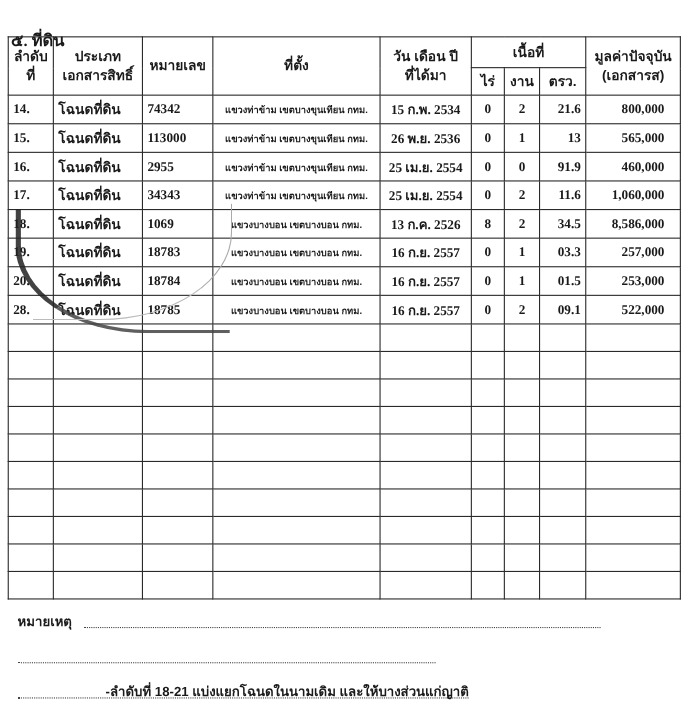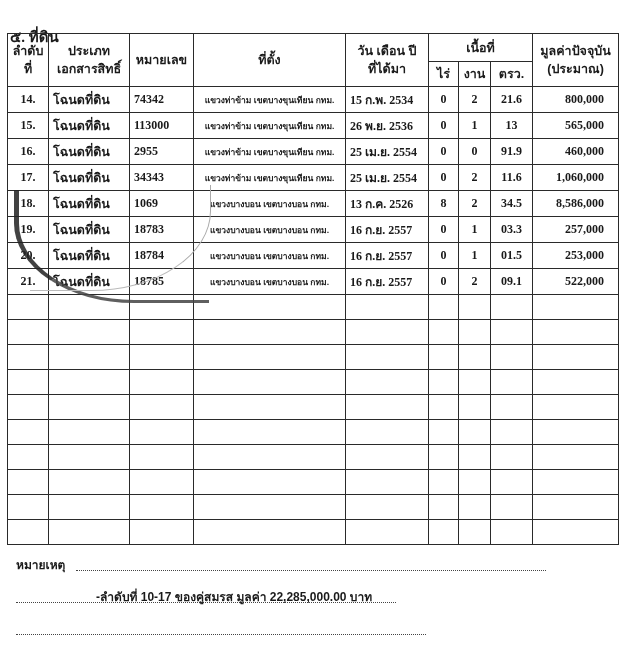--- a/index.html
+++ b/index.html
@@ -20,27 +20,27 @@
     border:1px solid #2a2a2a; padding:0 4px; overflow:hidden; white-space:nowrap;
   }
   table.land th {
     font-weight:bold; font-size:12.5px; text-align:center; line-height:18px;
     font-family: "Liberation Sans", sans-serif;
   }
   table.land th.h-sub { height:24px; }
   table.land tr.data td { height:25px; font-size:12px; font-weight:bold;
     font-family:"Liberation Serif", serif; }
   table.land tr.empty td { height:24px; }
-  td.c-no { text-align:center; }
+  td.c-no { }
   td.c-type { text-align:left; font-family:"Liberation Sans", sans-serif !important; font-size:12.5px !important; }
   td.c-num { text-align:left; }
   td.c-loc { text-align:center; font-size:8.5px !important; font-weight:bold; font-family:"Liberation Sans", sans-serif !important; }
-  td.c-date { text-align:left; }
+  td.c-date { text-align:center; }
   td.c-small { text-align:center; }
-  td.c-sqw { text-align:center; }
+  td.c-sqw { text-align:right; }
   td.c-val { text-align:right; padding-right:14px !important; }
   .notes {
     position:absolute; left:16px; top:555px; width:610px;
     font-family:"Liberation Sans", sans-serif; font-size:12px; font-weight:bold;
   }
   .note-line { position:relative; height:32px; line-height:20px; }
   .note-label { position:absolute; left:0; top:0; }
   .note-dots { position:absolute; border-bottom:1px dotted #444; top:15px; height:0; }
   .note-text { position:absolute; left:80px; top:0; }
   .highlight-curve {
@@ -83,21 +83,21 @@
       </th>
       <th rowspan="2">หมายเลข</th>
       <th rowspan="2">ที่ตั้ง</th>
       <th rowspan="2">
         <div>วัน เดือน ปี</div>
         <div>ที่ได้มา</div>
       </th>
       <th colspan="3" style="height:27px">เนื้อที่</th>
       <th rowspan="2">
         <div>มูลค่าปัจจุบัน</div>
-        <div>(ประมาณ)</div>
+        <div>(เอกสารส)</div>
       </th>
     </tr>
     <tr>
       <th class="h-sub">ไร่</th>
       <th class="h-sub">งาน</th>
       <th class="h-sub">ตรว.</th>
     </tr>
   </thead>
   <tbody id="tbody">
       <tr class="data">
@@ -171,21 +171,21 @@
         <td class="c-type">โฉนดที่ดิน</td>
         <td class="c-num">18784</td>
         <td class="c-loc">แขวงบางบอน เขตบางบอน กทม.</td>
         <td class="c-date">16 ก.ย. 2557</td>
         <td class="c-small">0</td>
         <td class="c-small">1</td>
         <td class="c-sqw">01.5</td>
         <td class="c-val">253,000</td>
       </tr>
       <tr class="data">
-        <td class="c-no">21.</td>
+        <td class="c-no">28.</td>
         <td class="c-type">โฉนดที่ดิน</td>
         <td class="c-num">18785</td>
         <td class="c-loc">แขวงบางบอน เขตบางบอน กทม.</td>
         <td class="c-date">16 ก.ย. 2557</td>
         <td class="c-small">0</td>
         <td class="c-small">2</td>
         <td class="c-sqw">09.1</td>
         <td class="c-val">522,000</td>
       </tr>
       <tr class="empty">
@@ -304,18 +304,18 @@
 <div class="highlight-curve"></div>
 <div class="highlight-curve2"></div>
 
 <div class="notes">
   <div class="note-line">
     <span class="note-label">หมายเหตุ</span>
     <span class="note-dots" style="left:60px;width:470px"></span>
   </div>
   <div class="note-line">
     <span class="note-dots" style="left:0;width:380px"></span>
-    <span class="note-text">-ลำดับที่ 10-17  ของคู่สมรส  มูลค่า  22,285,000.00  บาท</span>
   </div>
   <div class="note-line">
     <span class="note-dots" style="left:0;width:410px"></span>
+    <span class="note-text">-ลำดับที่ 18-21  แบ่งแยกโฉนดในนามเดิม  และให้บางส่วนแก่ญาติ</span>
   </div>
 </div>
 
 </body></html>

